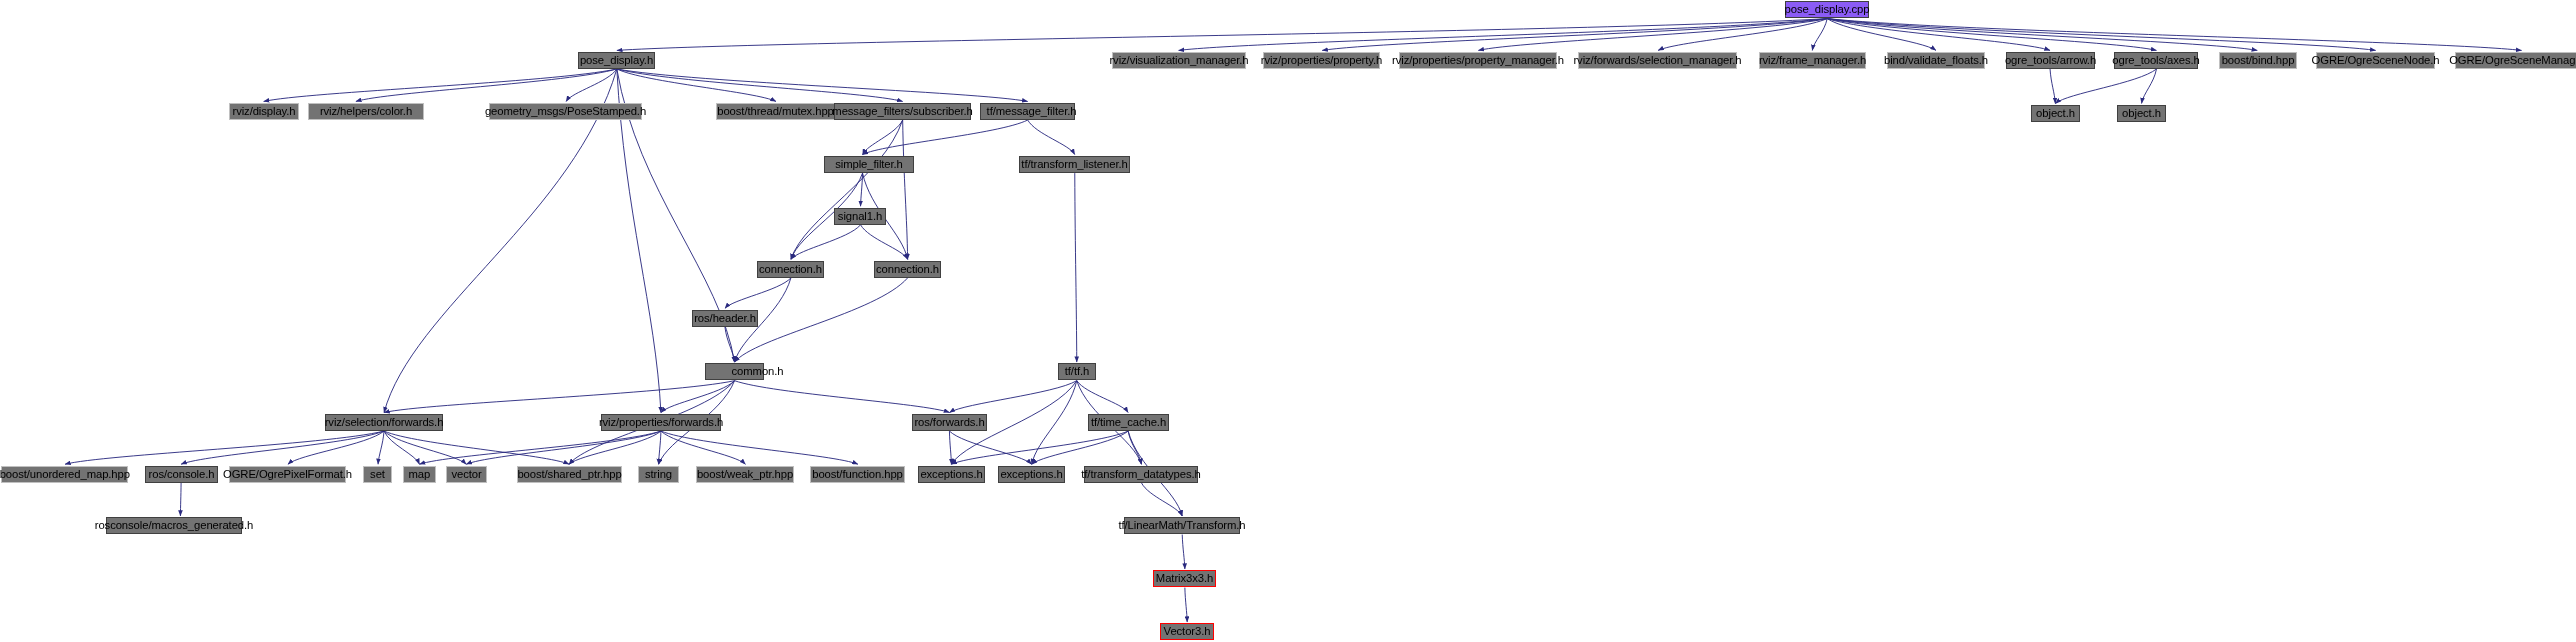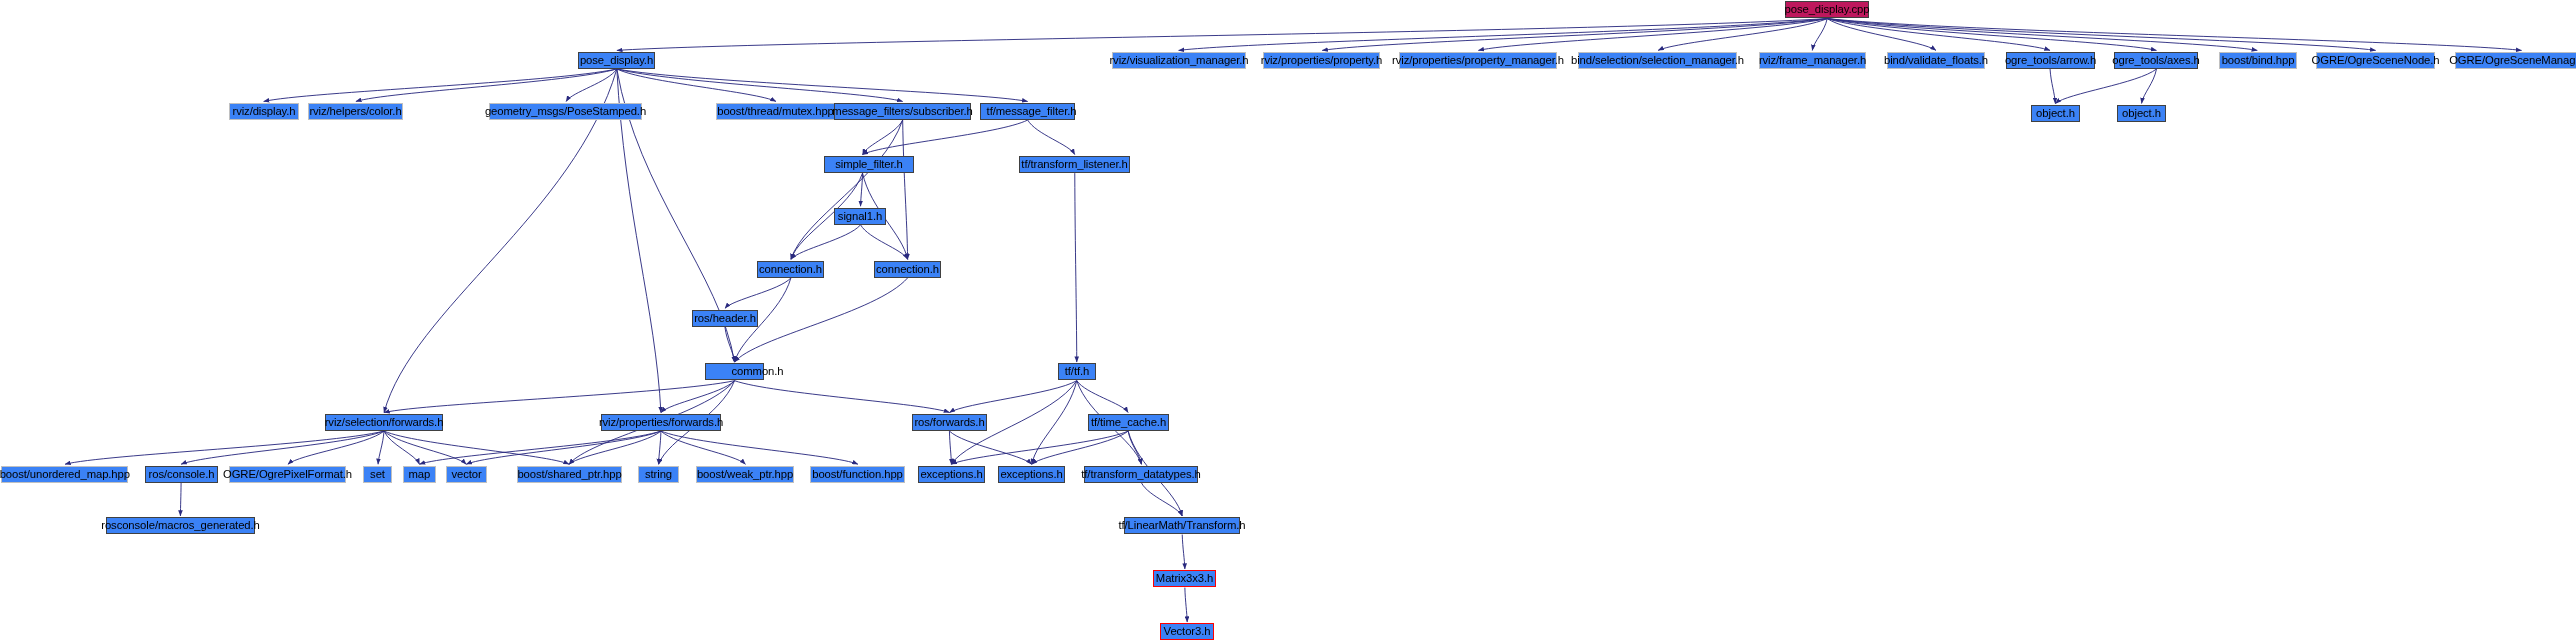--- a/index.html
+++ b/index.html
@@ -28,30 +28,30 @@
     position: absolute;
     box-sizing: border-box;
     display: flex;
     align-items: center;
     justify-content: center;
     white-space: nowrap;
     color: #000000;
     font-size: 11.3px;
     line-height: 1;
     letter-spacing: -0.1px;
-    background: #3b82f6;
+    background: #737373;
     border: 0.7px solid #c0c0c0;
     height: 17px;
     z-index: 3;
   }
   .gnode.strong {
     border: 1.3px solid #404040;
   }
   .gnode.root {
-    background: #be185d;
+    background: #8b5cf6;
     border: 1.3px solid #404040;
   }
   .gnode.redbox {
     border: 1.3px solid #ff0000;
   }
   .gnode .lbl {
     padding: 0 4.6px;
     pointer-events: none;
   }
 </style>
@@ -150,21 +150,21 @@
       <div class="gnode " style="left: 1112px; top: 52px; width: 134px;">
         <span class="lbl">rviz/visualization_manager.h</span>
       </div>
       <div class="gnode " style="left: 1263px; top: 52px; width: 117px;">
         <span class="lbl">rviz/properties/property.h</span>
       </div>
       <div class="gnode " style="left: 1399px; top: 52px; width: 158px;">
         <span class="lbl">rviz/properties/property_manager.h</span>
       </div>
       <div class="gnode " style="left: 1578px; top: 52px; width: 159px;">
-        <span class="lbl">bind/selection/selection_manager.h</span>
+        <span class="lbl">rviz/forwards/selection_manager.h</span>
       </div>
       <div class="gnode " style="left: 1759px; top: 52px; width: 107px;">
         <span class="lbl">rviz/frame_manager.h</span>
       </div>
       <div class="gnode " style="left: 1887px; top: 52px; width: 98px;">
         <span class="lbl">bind/validate_floats.h</span>
       </div>
       <div class="gnode strong" style="left: 2006px; top: 52px; width: 89px;">
         <span class="lbl">ogre_tools/arrow.h</span>
       </div>
@@ -176,21 +176,21 @@
       </div>
       <div class="gnode " style="left: 2316px; top: 52px; width: 119px;">
         <span class="lbl">OGRE/OgreSceneNode.h</span>
       </div>
       <div class="gnode " style="left: 2455px; top: 52px; width: 133px;">
         <span class="lbl">OGRE/OgreSceneManager.h</span>
       </div>
       <div class="gnode " style="left: 229px; top: 103px; width: 70px;">
         <span class="lbl">rviz/display.h</span>
       </div>
-      <div class="gnode " style="left: 308px; top: 103px; width: 95px;">
+      <div class="gnode " style="left: 308px; top: 103px; width: 116px;">
         <span class="lbl">rviz/helpers/color.h</span>
       </div>
       <div class="gnode " style="left: 489px; top: 103px; width: 153px;">
         <span class="lbl">geometry_msgs/PoseStamped.h</span>
       </div>
       <div class="gnode " style="left: 716px; top: 103px; width: 119px;">
         <span class="lbl">boost/thread/mutex.hpp</span>
       </div>
       <div class="gnode strong" style="left: 834px; top: 103px; width: 137px;">
         <span class="lbl">message_filters/subscriber.h</span>
@@ -272,21 +272,21 @@
       </div>
       <div class="gnode strong" style="left: 918px; top: 466px; width: 67px;">
         <span class="lbl">exceptions.h</span>
       </div>
       <div class="gnode strong" style="left: 998px; top: 466px; width: 67px;">
         <span class="lbl">exceptions.h</span>
       </div>
       <div class="gnode strong" style="left: 1084px; top: 466px; width: 114px;">
         <span class="lbl">tf/transform_datatypes.h</span>
       </div>
-      <div class="gnode strong" style="left: 106px; top: 517px; width: 149px;">
+      <div class="gnode strong" style="left: 106px; top: 517px; width: 136px;">
         <span class="lbl">rosconsole/macros_generated.h</span>
       </div>
       <div class="gnode strong" style="left: 1124px; top: 517px; width: 116px;">
         <span class="lbl">tf/LinearMath/Transform.h</span>
       </div>
       <div class="gnode redbox" style="left: 1153px; top: 570px; width: 63px;">
         <span class="lbl">Matrix3x3.h</span>
       </div>
       <div class="gnode redbox" style="left: 1160px; top: 623px; width: 54px;">
         <span class="lbl">Vector3.h</span>

